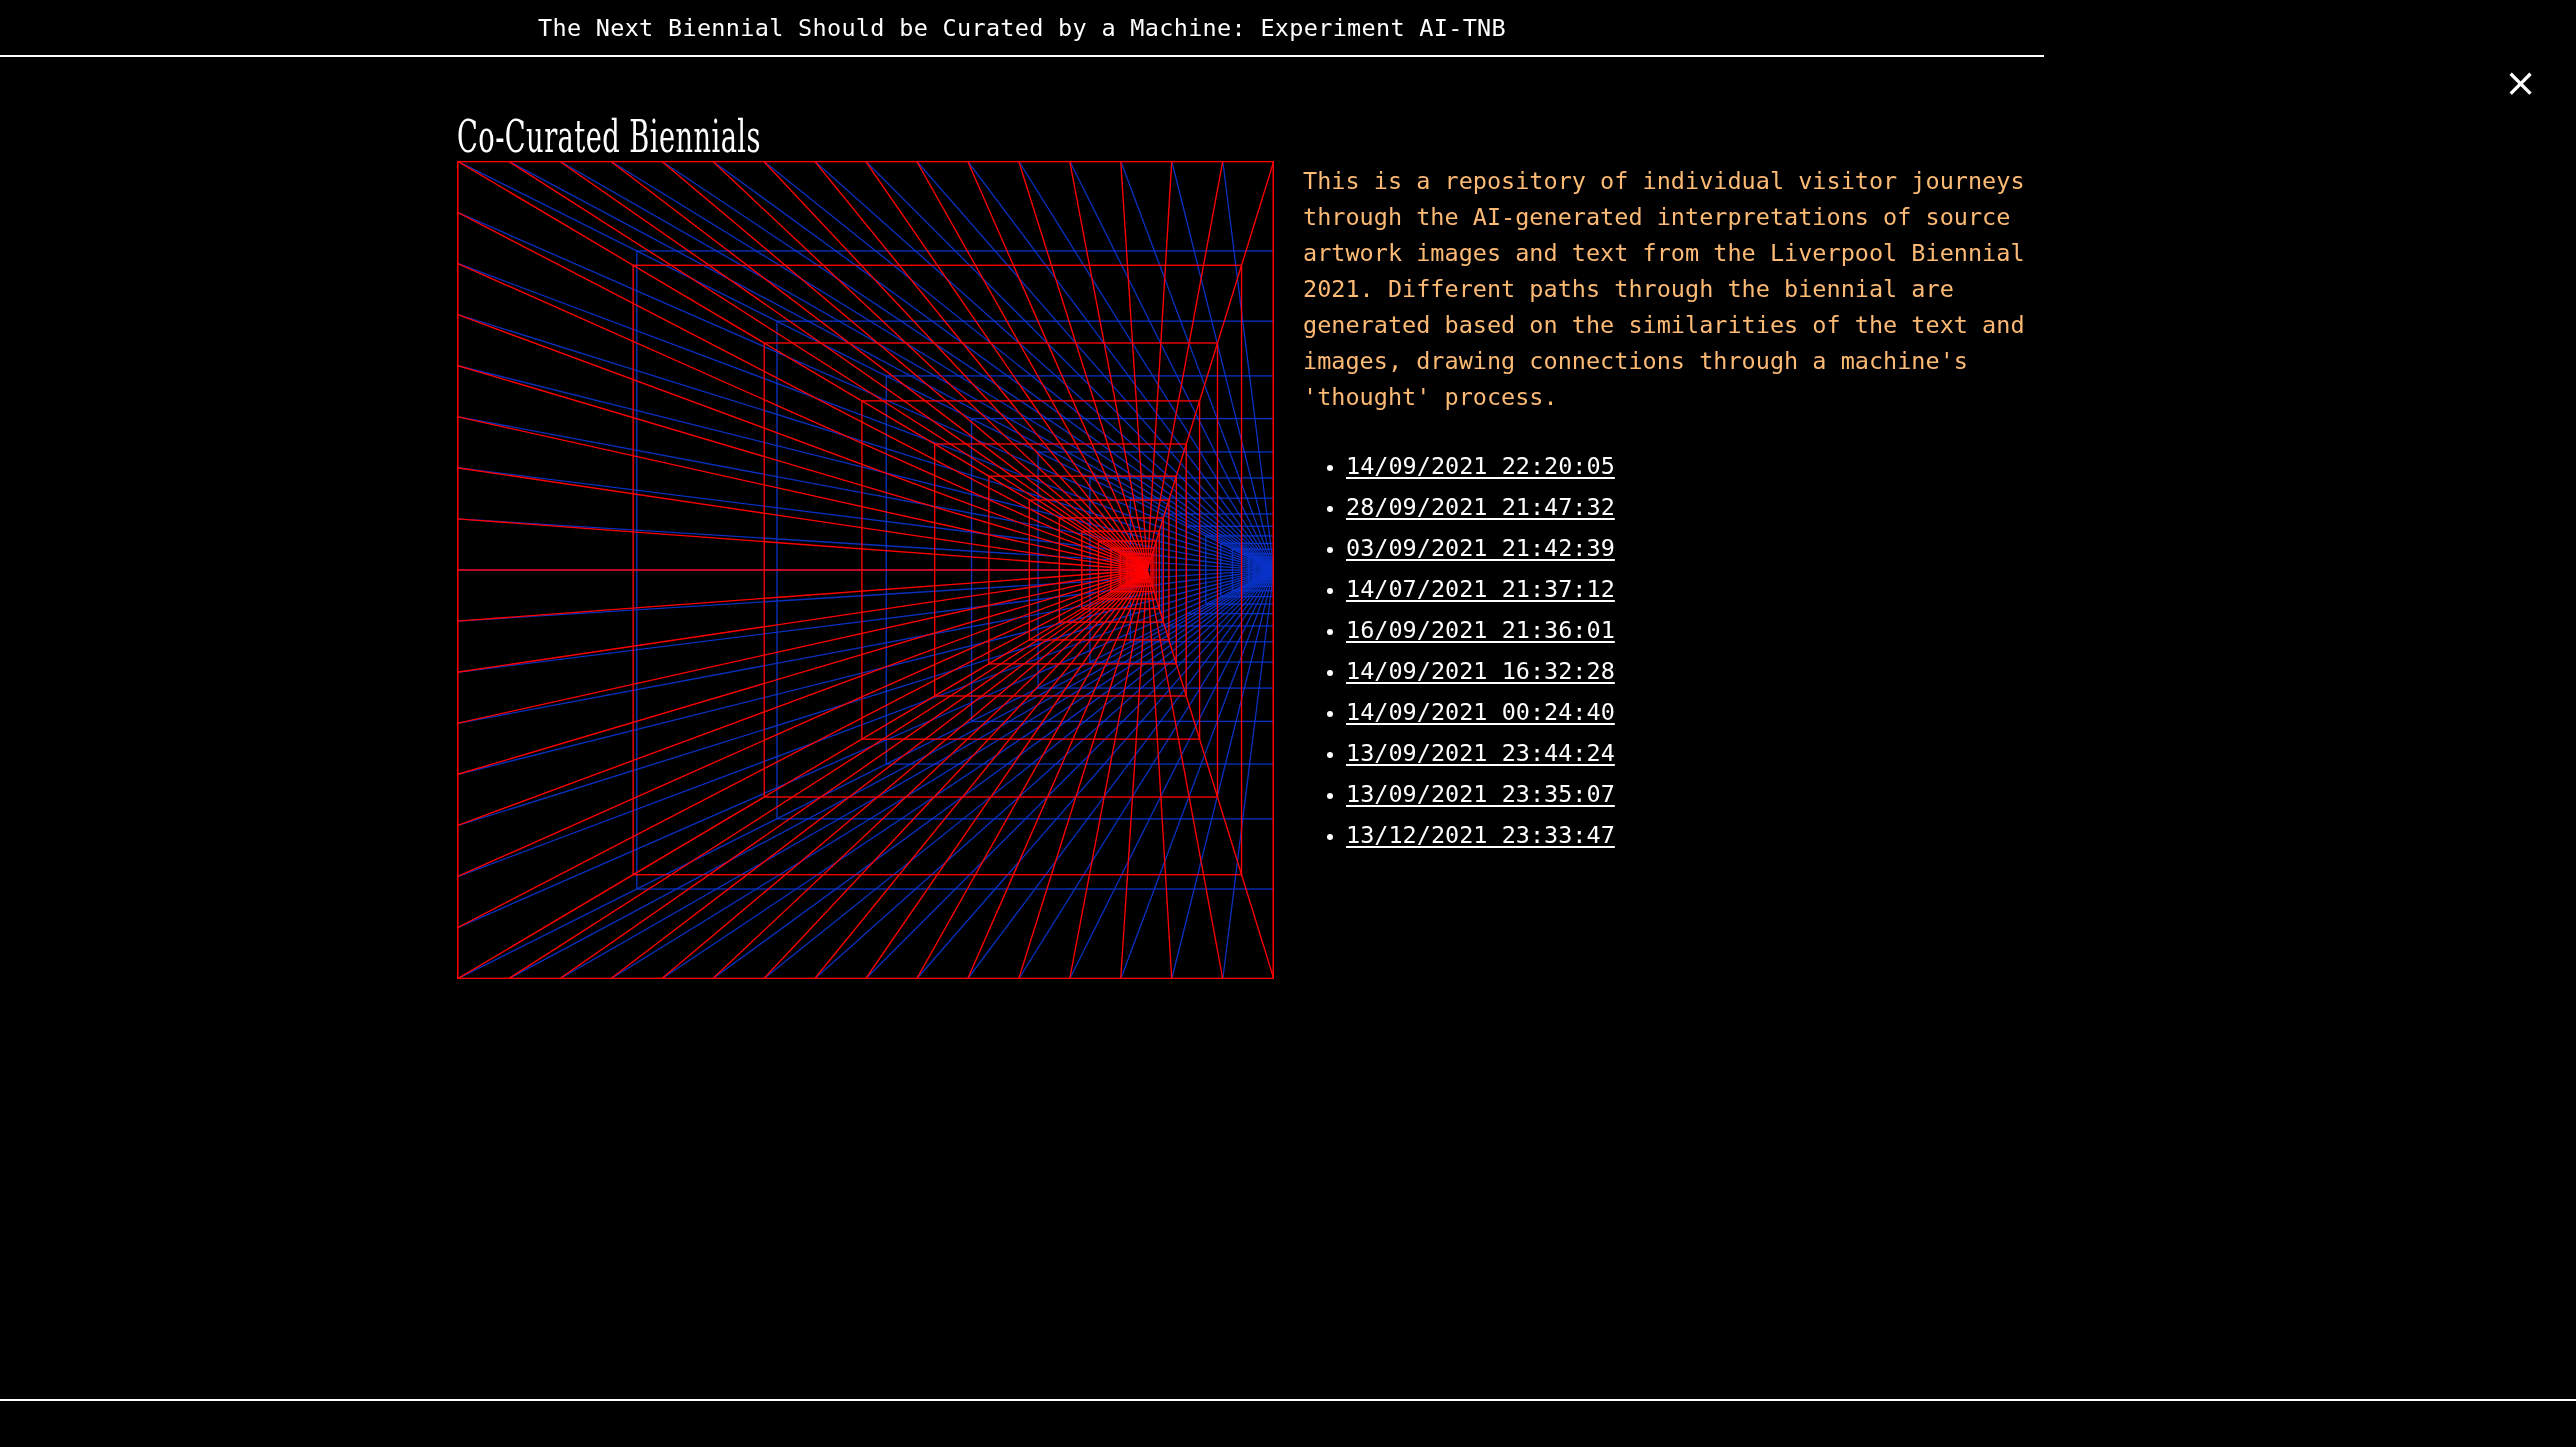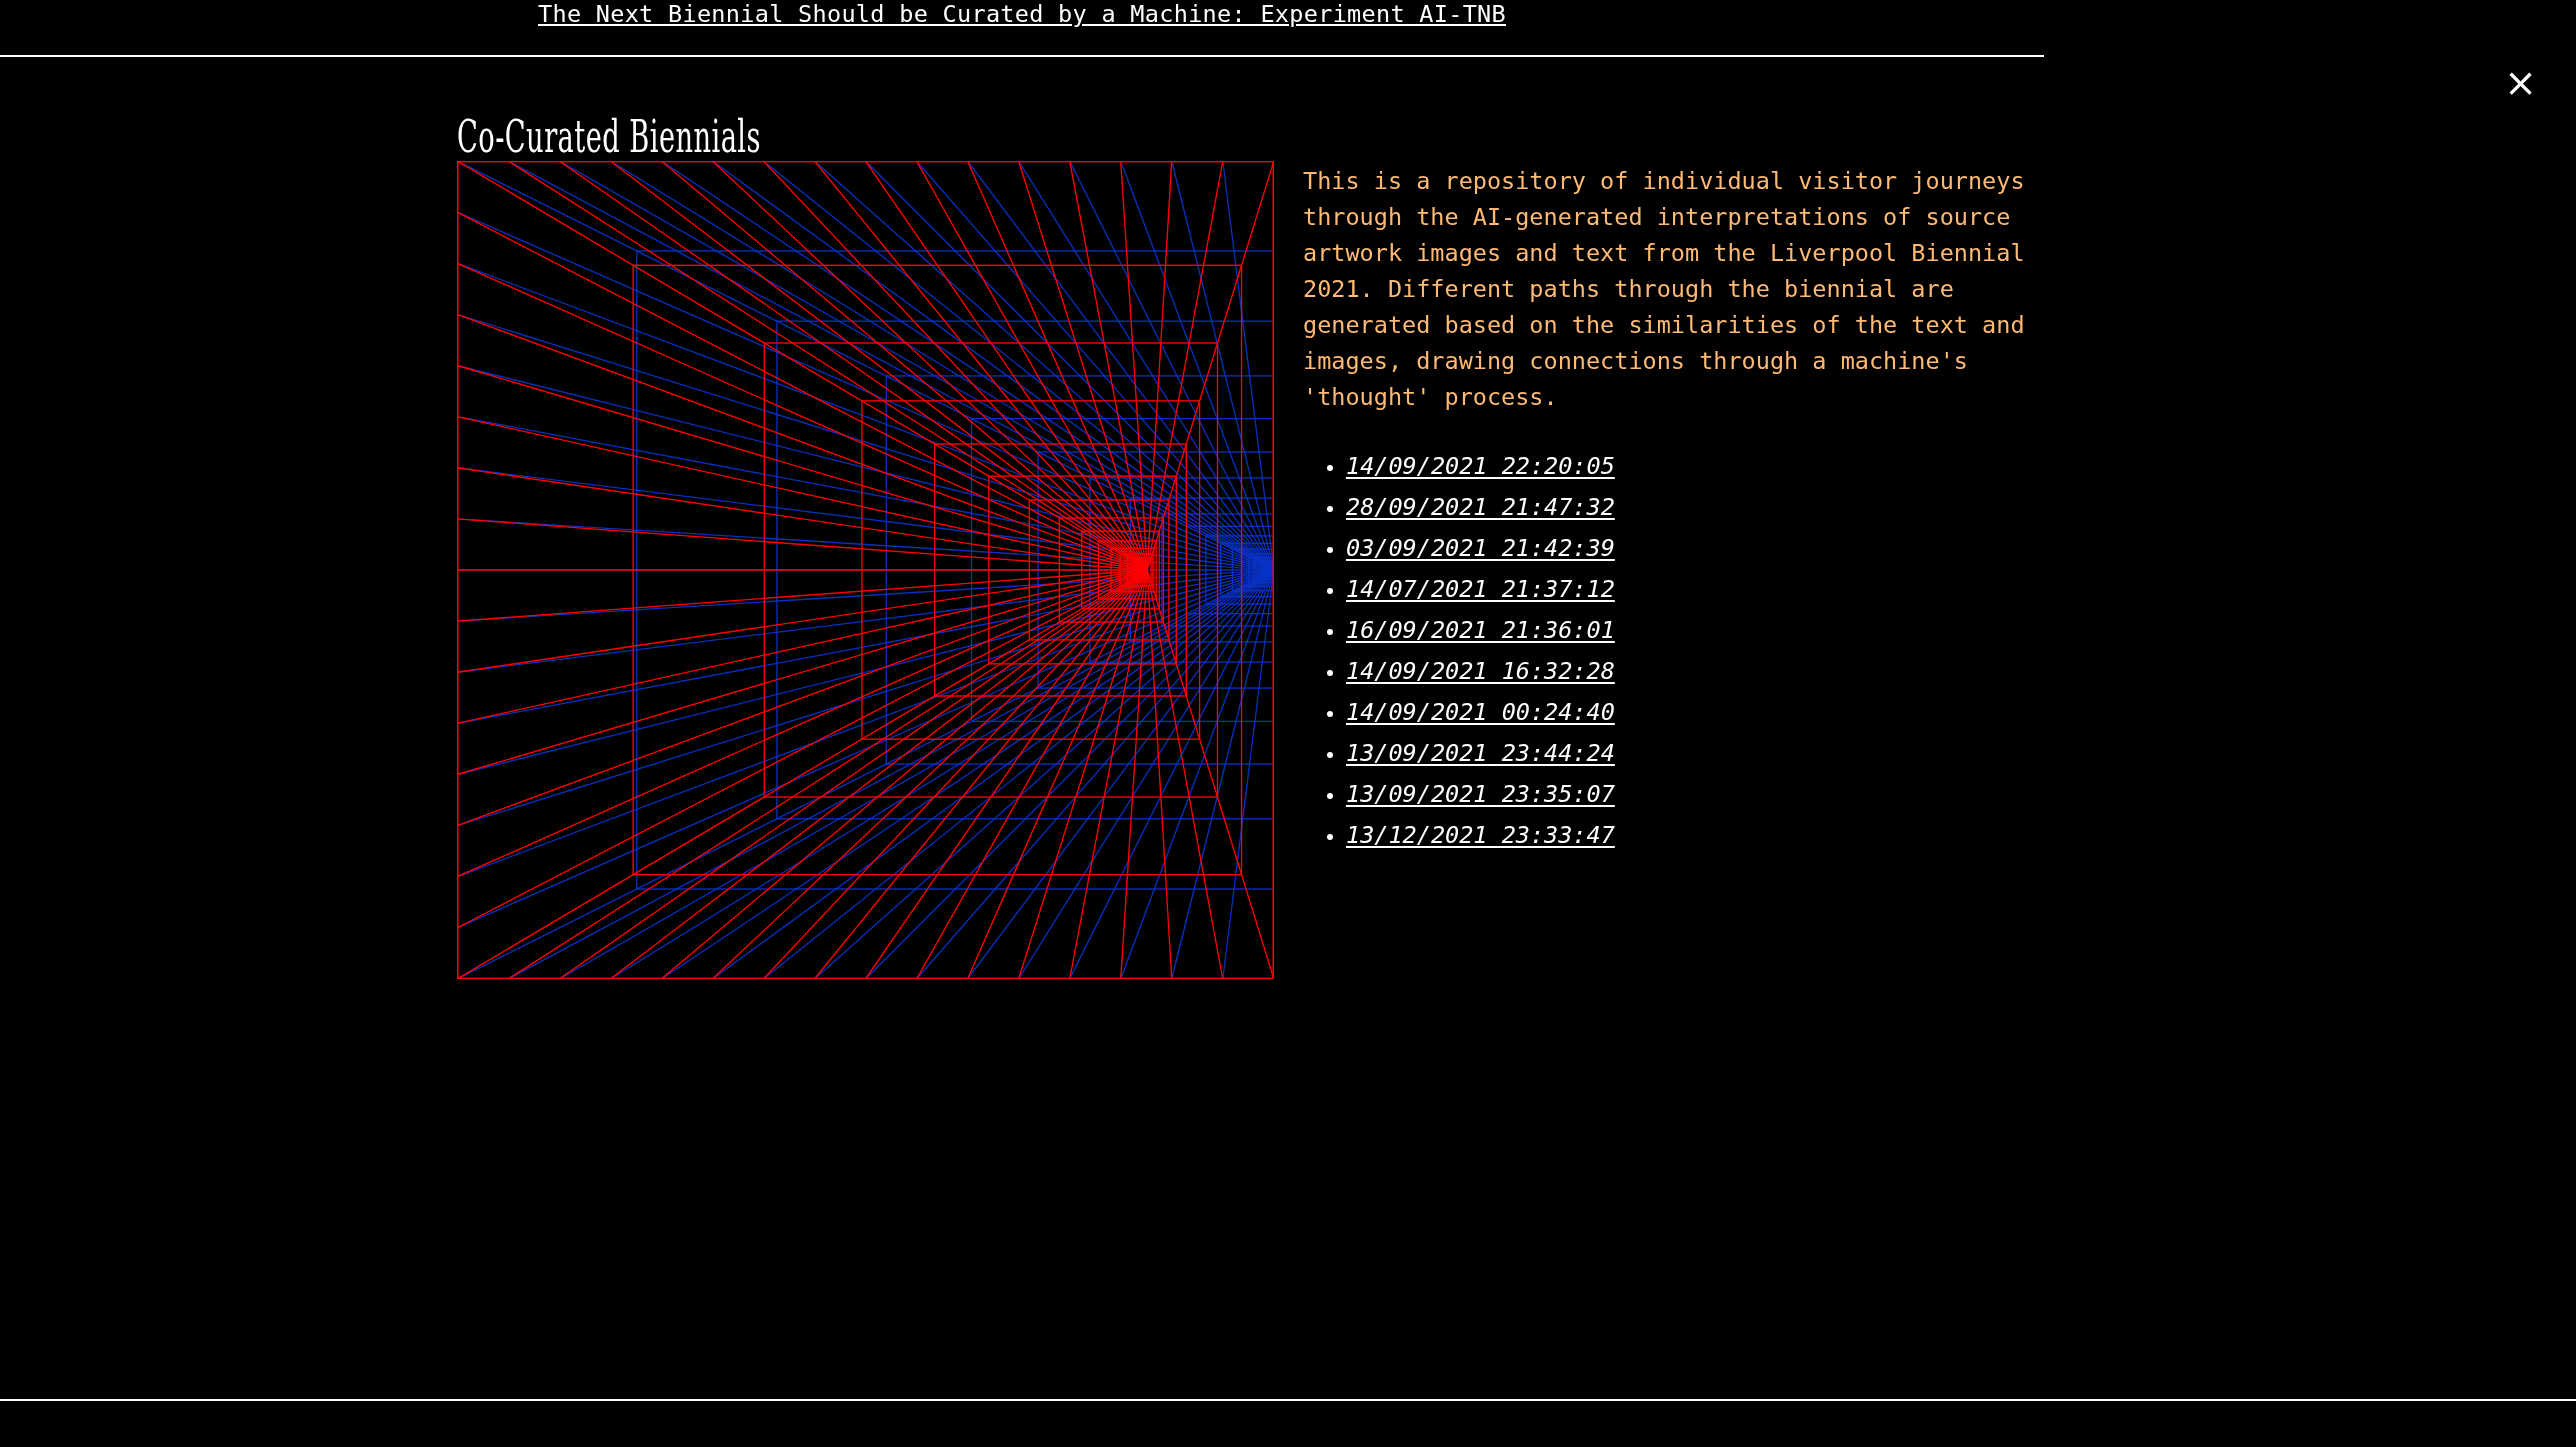--- a/index.html
+++ b/index.html
@@ -13,24 +13,23 @@
     font-family: "DejaVu Sans Mono", "Liberation Mono", monospace;
     color: #ffffff;
   }
 
   
   #topbar {
     position: absolute;
     left: 0; top: 0;
     width: 2044px; height: 57px;
     display: flex;
-    align-items: flex-start;
+    align-items: center;
     justify-content: center;
     border-bottom: 2.7px solid #ffffff;
-    text-decoration: underline;
   }
   #topbar-title {
     font-family: "DejaVu Sans Mono", "Liberation Mono", monospace;
     font-size: 23.5px;
     letter-spacing: 0.3px;
     color: #ffffff;
     white-space: pre;
   }
 
   
@@ -98,21 +97,20 @@
   }
   #journey-list li::marker { color: #ffffff; font-size: 20px; }
   .journey-link {
     font-family: "DejaVu Sans Mono", "Liberation Mono", monospace;
     font-size: 23.5px;
     color: #ffffff;
     text-decoration: underline;
     text-underline-offset: 3.4px;
     cursor: pointer;
     white-space: pre;
-    font-style: italic;
   }
 
   
   #bottombar {
     position: absolute;
     left: 0; top: 1399px;
     width: 2576px; height: 49px;
     border-top: 2.7px solid #ffffff;
   }
 </style>

